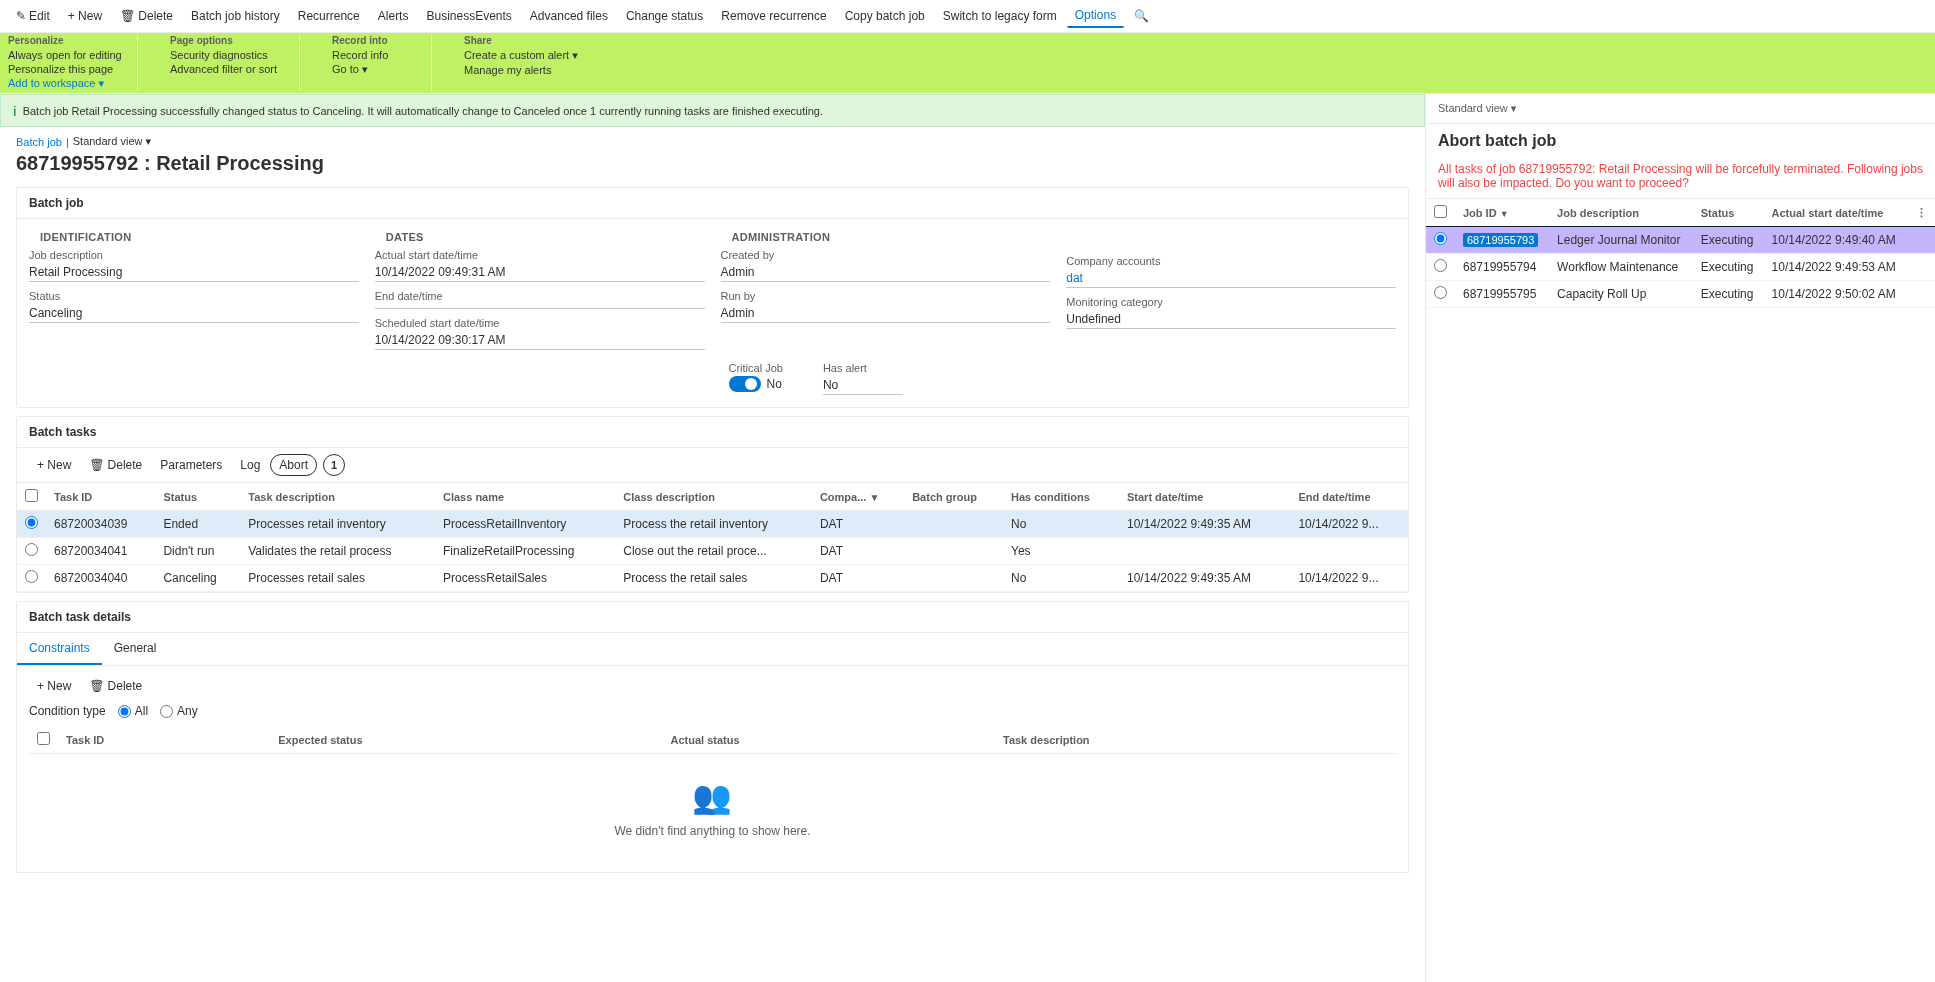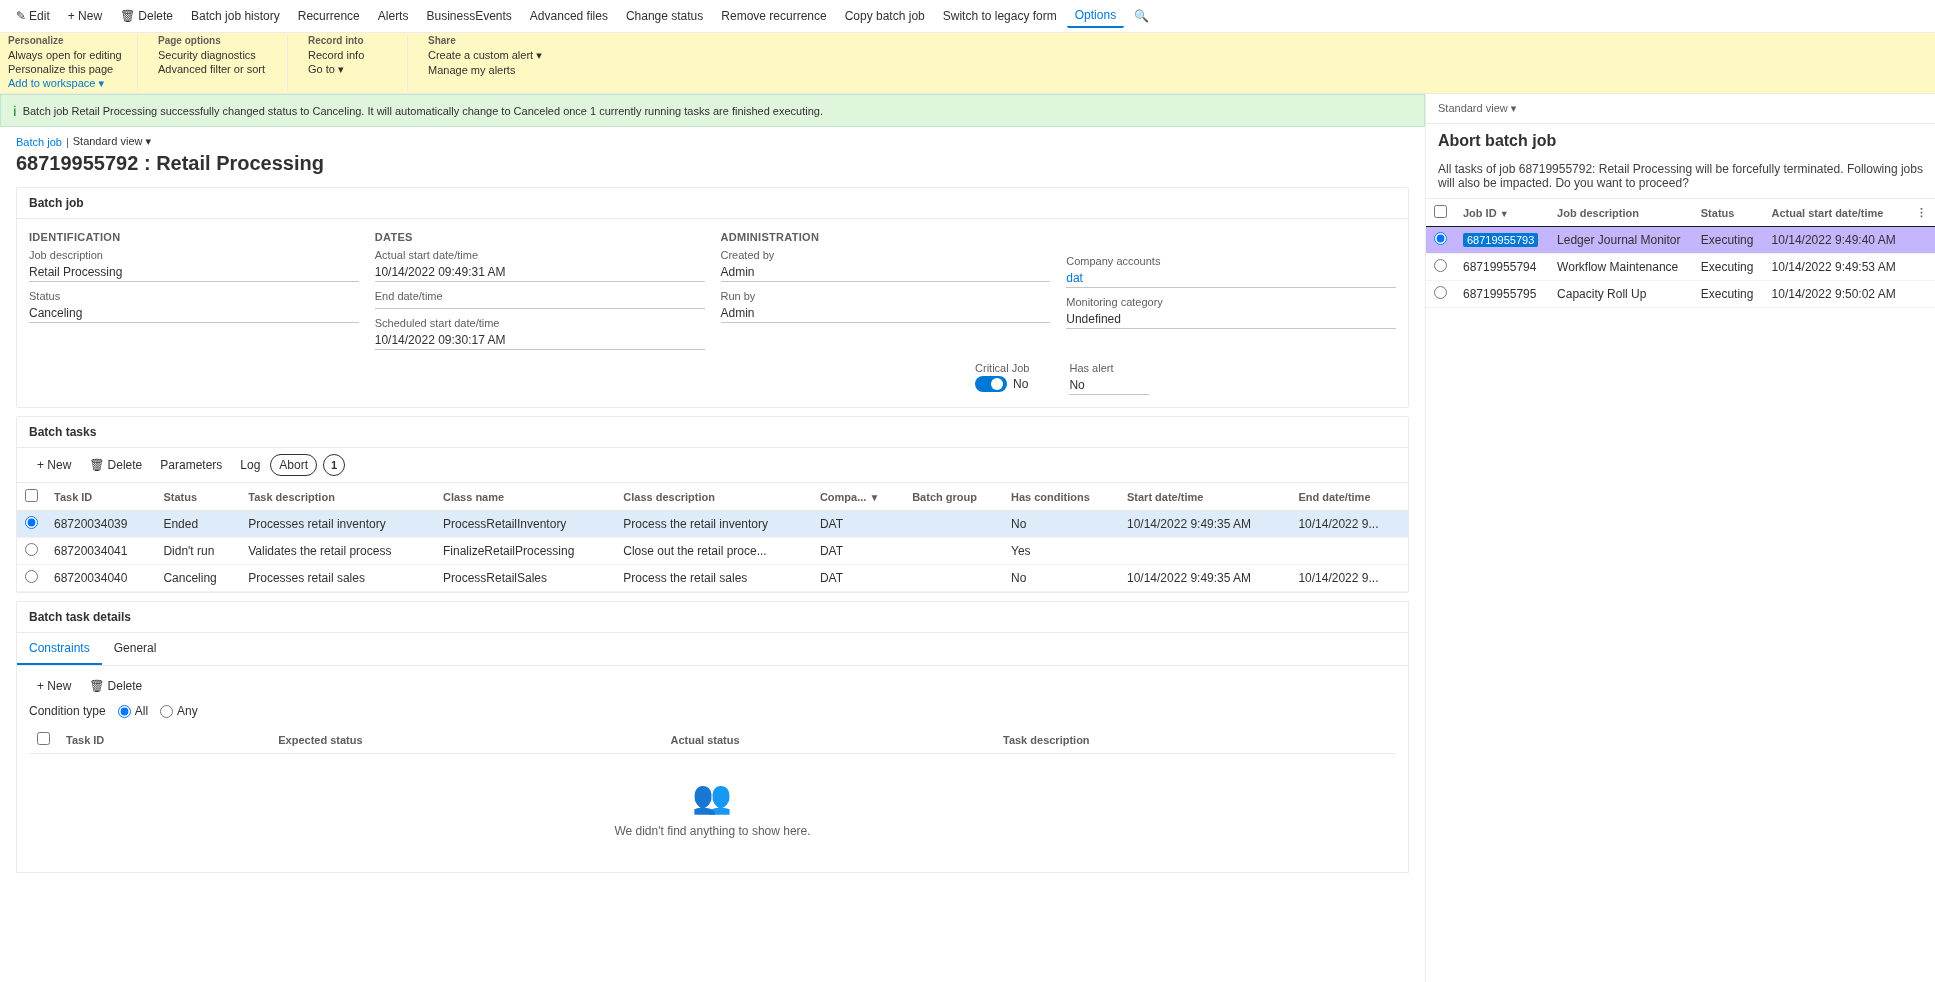--- a/index.html
+++ b/index.html
@@ -39,21 +39,21 @@
     .page-title { font-size: 20px; font-weight: 600; color: #323130; margin-top: 4px; }
 
     
     .section { margin: 8px 16px; border: 1px solid #edebe9; border-radius: 2px; background: #fff; }
     .section-header { font-size: 12px; font-weight: 600; padding: 8px 12px; border-bottom: 1px solid #edebe9; }
     .section-body { padding: 12px; }
 
     
     .form-grid { display: grid; grid-template-columns: repeat(4, 1fr); gap: 12px 16px; }
     .form-group { display: flex; flex-direction: column; gap: 2px; }
-    .form-label { font-size: 11px; color: #605e5c; font-weight: 600; text-transform: uppercase; letter-spacing: 0.3px; }
+    .form-label { font-size: 11px; color: #605e5c; font-weight: 600; text-transform: uppercase; letter-spacing: 0.3px; margin-left: 11px; }
     .form-sublabel { font-size: 11px; color: #605e5c; }
     .form-value { font-size: 12px; color: #323130; border-bottom: 1px solid #c8c6c4; padding: 2px 0; min-width: 80px; }
     .form-value.link { color: #0078d4; cursor: pointer; }
     .toggle-row { display: flex; align-items: center; gap: 6px; }
     .toggle { width: 32px; height: 16px; background: #0078d4; border-radius: 8px; position: relative; cursor: pointer; }
     .toggle::after { content: ''; position: absolute; top: 2px; left: 16px; width: 12px; height: 12px; background: #fff; border-radius: 50%; }
 
     
     .tasks-toolbar { display: flex; align-items: center; gap: 2px; padding: 6px 12px; border-bottom: 1px solid #edebe9; }
     .task-btn { display: flex; align-items: center; gap: 3px; padding: 3px 8px; cursor: pointer; font-size: 12px; color: #323130; background: none; border: none; border-radius: 2px; }
@@ -80,21 +80,21 @@
     .condition-type-row { display: flex; align-items: center; gap: 12px; margin-bottom: 8px; font-size: 12px; }
     .radio-group { display: flex; align-items: center; gap: 4px; }
 
     
     .empty-state { display: flex; flex-direction: column; align-items: center; justify-content: center; padding: 24px; color: #605e5c; }
     .empty-icon { font-size: 32px; margin-bottom: 8px; color: #c8c6c4; }
 
     
     .right-panel-header { padding: 8px 12px; border-bottom: 1px solid #edebe9; font-size: 11px; color: #605e5c; display: flex; align-items: center; gap: 4px; }
     .right-panel-title { font-size: 16px; font-weight: 600; padding: 8px 12px; }
-    .right-panel-desc { font-size: 12px; padding: 4px 12px 8px; color: #404040; border-bottom: 1px solid #edebe9; }
+    .right-panel-desc { font-size: 12px; padding: 4px 12px 8px; color: #ef4444; border-bottom: 1px solid #edebe9; }
     .right-table { width: 100%; border-collapse: collapse; font-size: 12px; }
     .right-table th { text-align: left; padding: 6px 8px; font-size: 11px; color: #605e5c; font-weight: 600; border-bottom: 1px solid #0f172a; }
     .right-table td { padding: 5px 8px; border-bottom: 1px solid #f3f2f1; }
     .right-table tr.selected td { background: #c4b5fd; }
     .job-id-badge { background: #0078d4; color: #fff; padding: 1px 4px; border-radius: 2px; font-size: 11px; }
 
     .filter-icon { font-size: 10px; color: #605e5c; }
   </style>
 </head>
 <body>
@@ -139,21 +139,21 @@
     <span>Switch to legacy form</span>
   </button>
   <button class="toolbar-btn active">
     <span>Options</span>
   </button>
   <button class="toolbar-btn">
     <span>🔍</span>
   </button>
 </div>
 
-<div style="display:flex; background:#fef9c3; border-bottom:1px solid #edebe9; padding:2px 8px; gap:20px; font-size:11px;">
+<div style="display:flex; background:#bef264; border-bottom:1px solid #edebe9; padding:2px 8px; gap:32px; font-size:11px;">
 
   <div style="display:flex; flex-direction:column; border-right:1px solid #edebe9; padding-right:12px; min-width:130px;">
     <span style="font-size:10px; color:#605e5c; font-weight:600; margin-bottom:2px;">Personalize</span>
     <span class="toolbar-btn" style="padding:1px 0; font-size:11px;">Always open for editing</span>
     <span class="toolbar-btn" style="padding:1px 0; font-size:11px;">Personalize this page</span>
     <span class="toolbar-btn" style="padding:1px 0; font-size:11px; color:#0078d4;">Add to workspace ▾</span>
   </div>
 
   <div style="display:flex; flex-direction:column; border-right:1px solid #edebe9; padding-right:12px; min-width:130px;">
     <span style="font-size:10px; color:#605e5c; font-weight:600; margin-bottom:2px;">Page options</span>
@@ -243,21 +243,21 @@
               <div class="form-sublabel">Company accounts</div>
               <div class="form-value link">dat</div>
             </div>
             <div class="form-group" style="margin-top:8px;">
               <div class="form-sublabel">Monitoring category</div>
               <div class="form-value">Undefined</div>
             </div>
           </div>
         </div>
 
-        <div style="display:flex; gap:40px; margin-top:12px; padding-left:calc(50% + 16px);justify-content:center;">
+        <div style="display:flex; gap:40px; margin-top:12px; padding-left:calc(50% + 16px);">
           <div class="form-group">
             <div class="form-sublabel">Critical Job</div>
             <div class="toggle-row">
               <div class="toggle"></div>
               <span>No</span>
             </div>
           </div>
           <div class="form-group">
             <div class="form-sublabel">Has alert</div>
             <div class="form-value">No</div>

